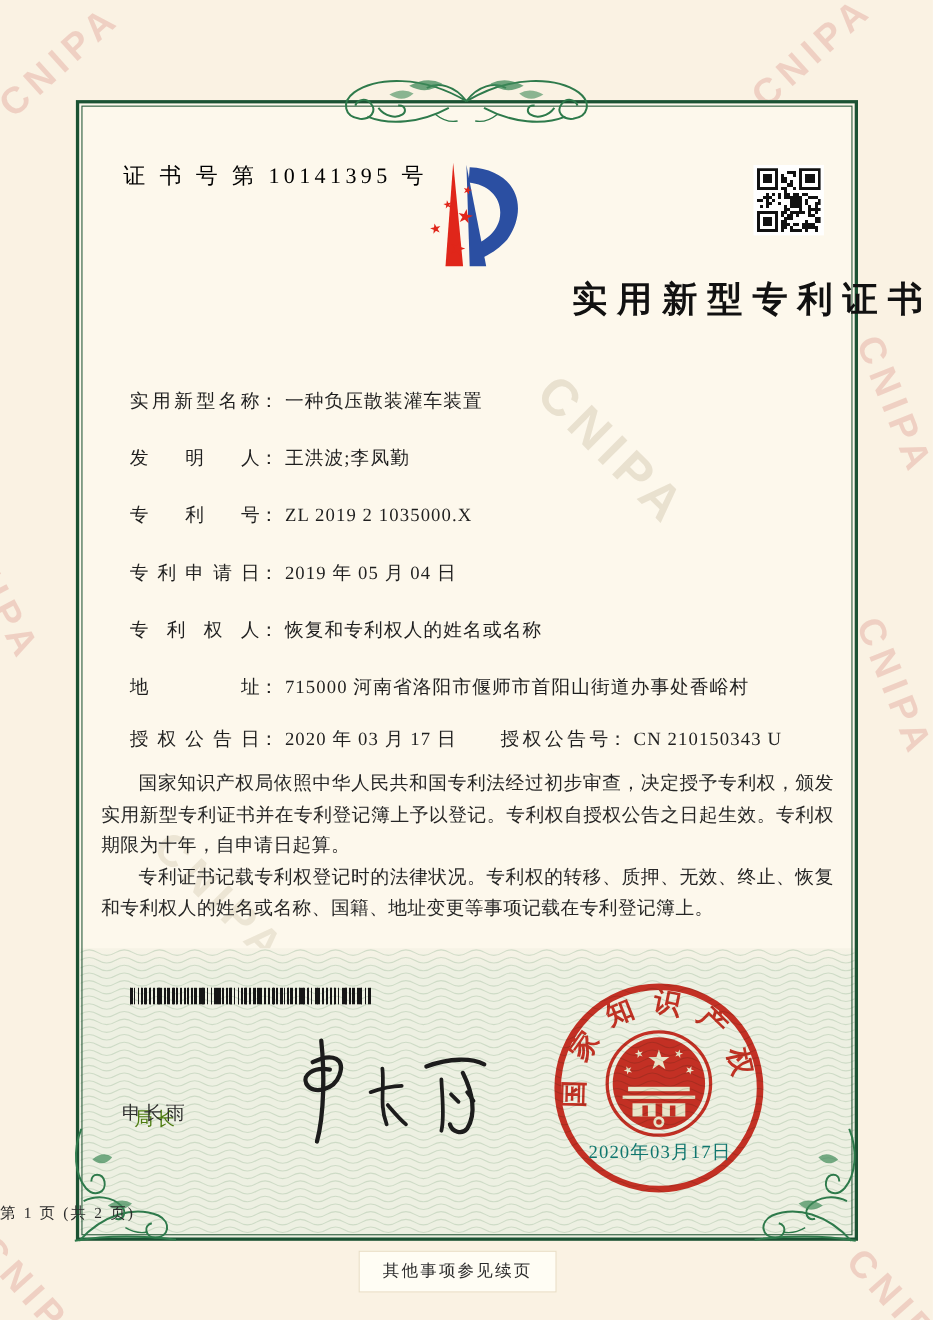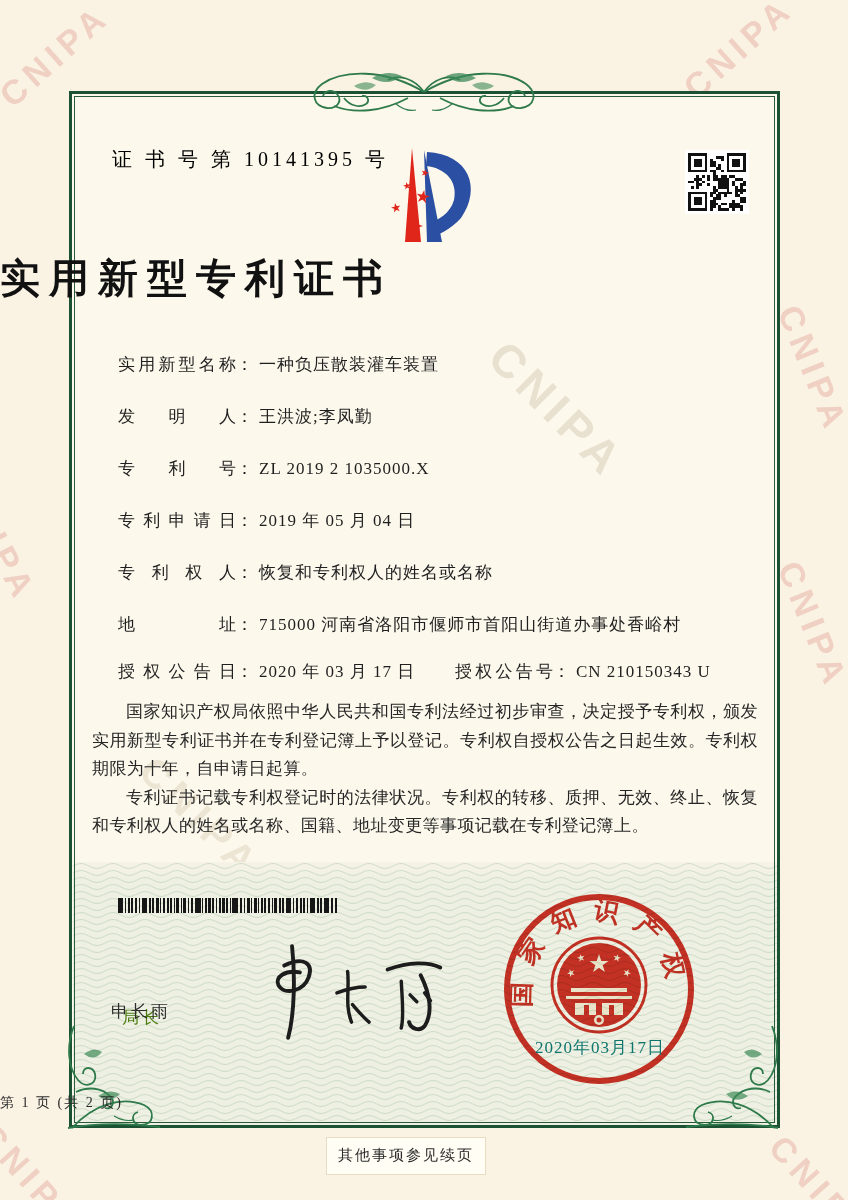--- a/index.html
+++ b/index.html
@@ -22,21 +22,21 @@
 
   .waveband { position:absolute; left:73px; top:862px; width:704px; height:264px; z-index:1;
               background:linear-gradient(#f7f3e6, #edf0e2 20px); }
 
   .flourish { position:absolute; z-index:3; }
 
   
   .cert-no { position:absolute; left:112px; top:146px; font-size:20px; letter-spacing:4px; color:#000000; z-index:4; }
   .logo    { position:absolute; left:363px; top:140px; width:120px; height:110px; z-index:4; }
   .qr      { position:absolute; left:685px; top:150px; width:64px; height:64px; background:#fff; padding:3px; z-index:4; }
-  .title   { position:absolute; left:0; top:251px; width:848px; text-align:left; font-size:40px;
+  .title   { position:absolute; left:0; top:251px; width:848px; text-align:right; font-size:32px;
              font-weight:bold; letter-spacing:9px; color:#111; z-index:4; }
   .frow   { position:absolute; left:118px; width:660px; font-size:17px; color:#1f1f1f; white-space:nowrap; z-index:4; }
   .flabel { display:inline-flex; justify-content:space-between; width:118px; vertical-align:bottom; }
   .fcolon { margin-right:6px; }
   .fvalue { letter-spacing:1px; }
   .grant-no-group { position:absolute; left:337px; top:0; }
 
   .paras { position:absolute; left:92px; top:698px; width:666px; font-size:17px; line-height:28.5px;
            color:#262626; text-align:justify; z-index:4; }
   .paras p { text-indent:2em; letter-spacing:0.4px;font-family:Liberation Serif, serif; }
@@ -55,23 +55,23 @@
   .signature { position:absolute; left:255px; top:933px; width:195px; height:112px; z-index:4; }
 
   .seal { position:absolute; left:494px; top:884px; width:210px; height:210px; z-index:5;
           mix-blend-mode:multiply; opacity:0.95; }
   .seal-date { position:absolute; left:500px; top:1036px; width:200px; text-align:center;
                font-size:17px; letter-spacing:1px; color:#0f766e; z-index:6; }
 
   .page-no { position:absolute; left:0; top:1094px; width:848px; 
              font-size:14px; letter-spacing:2px; color:#2b2b2b; z-index:4; }
 
-  .cont-box { position:absolute; left:326px; top:1137px; width:160px; height:38px; background:#fffdf4;
+  .cont-box { position:absolute; left:326px; top:1137px; width:180px; height:38px; background:#fffdf4;
               border:1px solid #e9dcc4; text-align:center; line-height:37px; font-size:15px;
-              letter-spacing:2px; color:#2b2b2b; z-index:4;font-family:Liberation Mono, monospace; }
+              letter-spacing:2px; color:#2b2b2b; z-index:4; }
 </style>
 </head>
 <body>
 
 <div id="page">
 
   <div class="wm wm-pink" style="left:-8px;  top:86px;   transform:rotate(-42deg);">CNIPA</div>
   <div class="wm wm-pink" style="left:676px; top:78px;   transform:rotate(-42deg);">CNIPA</div>
   <div class="wm wm-pink" style="left:806px; top:300px;  transform:rotate(68deg);">CNIPA</div>
   <div class="wm wm-pink" style="left:-18px; top:472px;  transform:rotate(62deg);">CNIPA</div>

